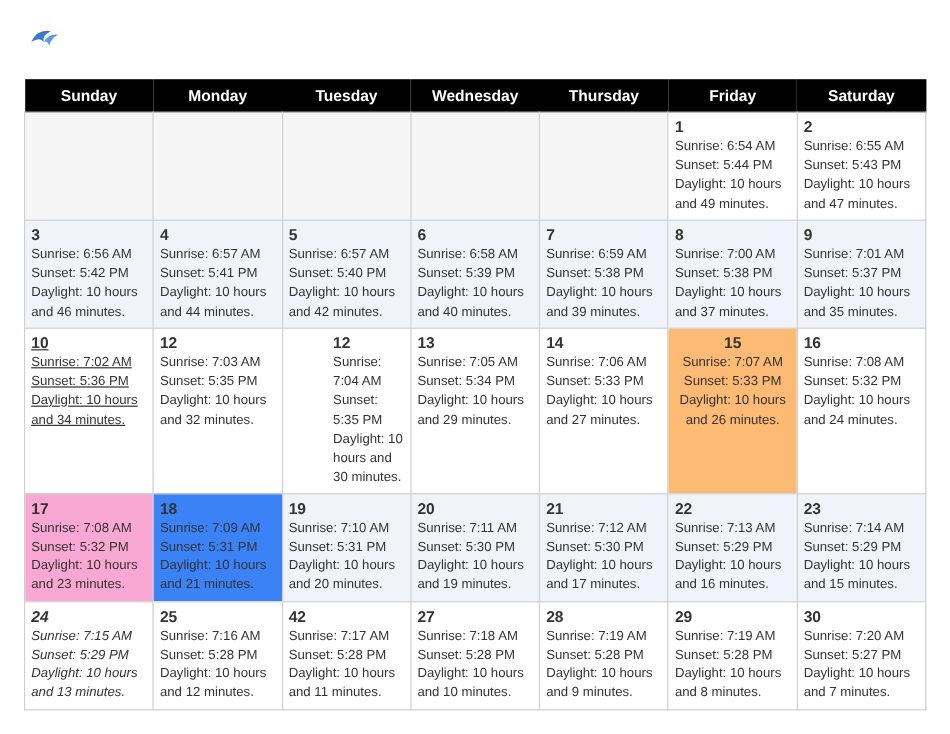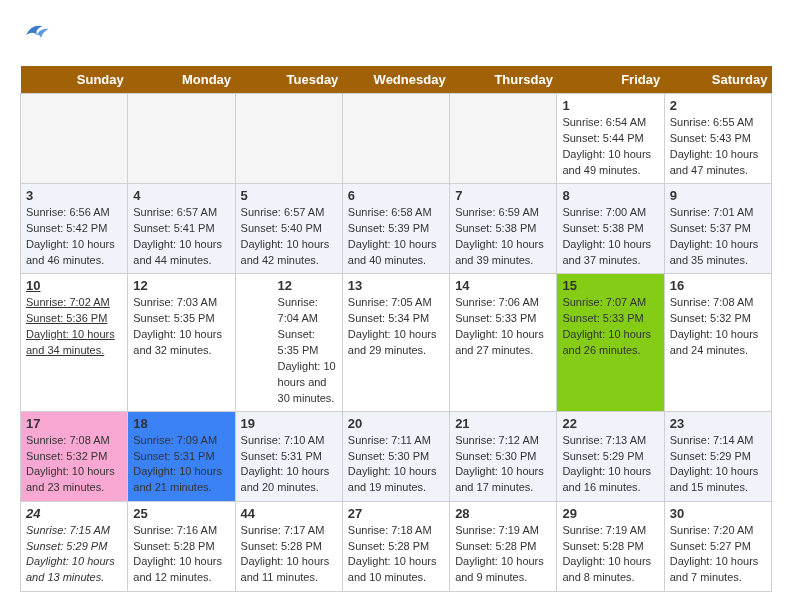--- a/index.html
+++ b/index.html
@@ -46,26 +46,26 @@
     .location {
       font-size: 16px;
       color: #555;
     }
     table {
       width: 100%;
       border-collapse: collapse;
       table-layout: fixed;
     }
     th {
-      background: #a16207;
+      background: #000000;
       color: #fff;
       font-size: 13px;
       font-weight: bold;
       padding: 6px 4px;
-      text-align: right;
+      text-align: center;
     }
     td {
       border: 1px solid #d0d0d0;
       vertical-align: top;
       padding: 4px 5px;
       font-size: 11px;
       color: #333;
       height: 90px;
       background: #fff;
     }
@@ -181,21 +181,21 @@
           <div class="day-info">Sunrise: 7:04 AM<br>Sunset: 5:35 PM<br>Daylight: 10 hours and 30 minutes.</div>
         </td>
         <td style="background: rgb(255, 255, 255);">
           <span class="day-num">13</span>
           <div class="day-info">Sunrise: 7:05 AM<br>Sunset: 5:34 PM<br>Daylight: 10 hours and 29 minutes.</div>
         </td>
         <td style="background: rgb(255, 255, 255);">
           <span class="day-num">14</span>
           <div class="day-info">Sunrise: 7:06 AM<br>Sunset: 5:33 PM<br>Daylight: 10 hours and 27 minutes.</div>
         </td>
-        <td style="background: #84cc16;">
+        <td style="background: #fdba74; text-align: center;">
           <span class="day-num">15</span>
           <div class="day-info">Sunrise: 7:07 AM<br>Sunset: 5:33 PM<br>Daylight: 10 hours and 26 minutes.</div>
         </td>
         <td style="background: rgb(255, 255, 255);">
           <span class="day-num">16</span>
           <div class="day-info">Sunrise: 7:08 AM<br>Sunset: 5:32 PM<br>Daylight: 10 hours and 24 minutes.</div>
         </td>
       </tr>
       <tr>
         <td style="background: #f9a8d4; margin-top: 26px;">
@@ -230,21 +230,21 @@
       <tr>
         <td style="background: rgb(255, 255, 255); font-style: italic;">
           <span class="day-num">24</span>
           <div class="day-info">Sunrise: 7:15 AM<br>Sunset: 5:29 PM<br>Daylight: 10 hours and 13 minutes.</div>
         </td>
         <td style="background: rgb(255, 255, 255);">
           <span class="day-num">25</span>
           <div class="day-info">Sunrise: 7:16 AM<br>Sunset: 5:28 PM<br>Daylight: 10 hours and 12 minutes.</div>
         </td>
         <td style="background: rgb(255, 255, 255);">
-          <span class="day-num">44</span>
+          <span class="day-num">42</span>
           <div class="day-info">Sunrise: 7:17 AM<br>Sunset: 5:28 PM<br>Daylight: 10 hours and 11 minutes.</div>
         </td>
         <td style="background: rgb(255, 255, 255);">
           <span class="day-num">27</span>
           <div class="day-info">Sunrise: 7:18 AM<br>Sunset: 5:28 PM<br>Daylight: 10 hours and 10 minutes.</div>
         </td>
         <td style="background: rgb(255, 255, 255);">
           <span class="day-num">28</span>
           <div class="day-info">Sunrise: 7:19 AM<br>Sunset: 5:28 PM<br>Daylight: 10 hours and 9 minutes.</div>
         </td>

